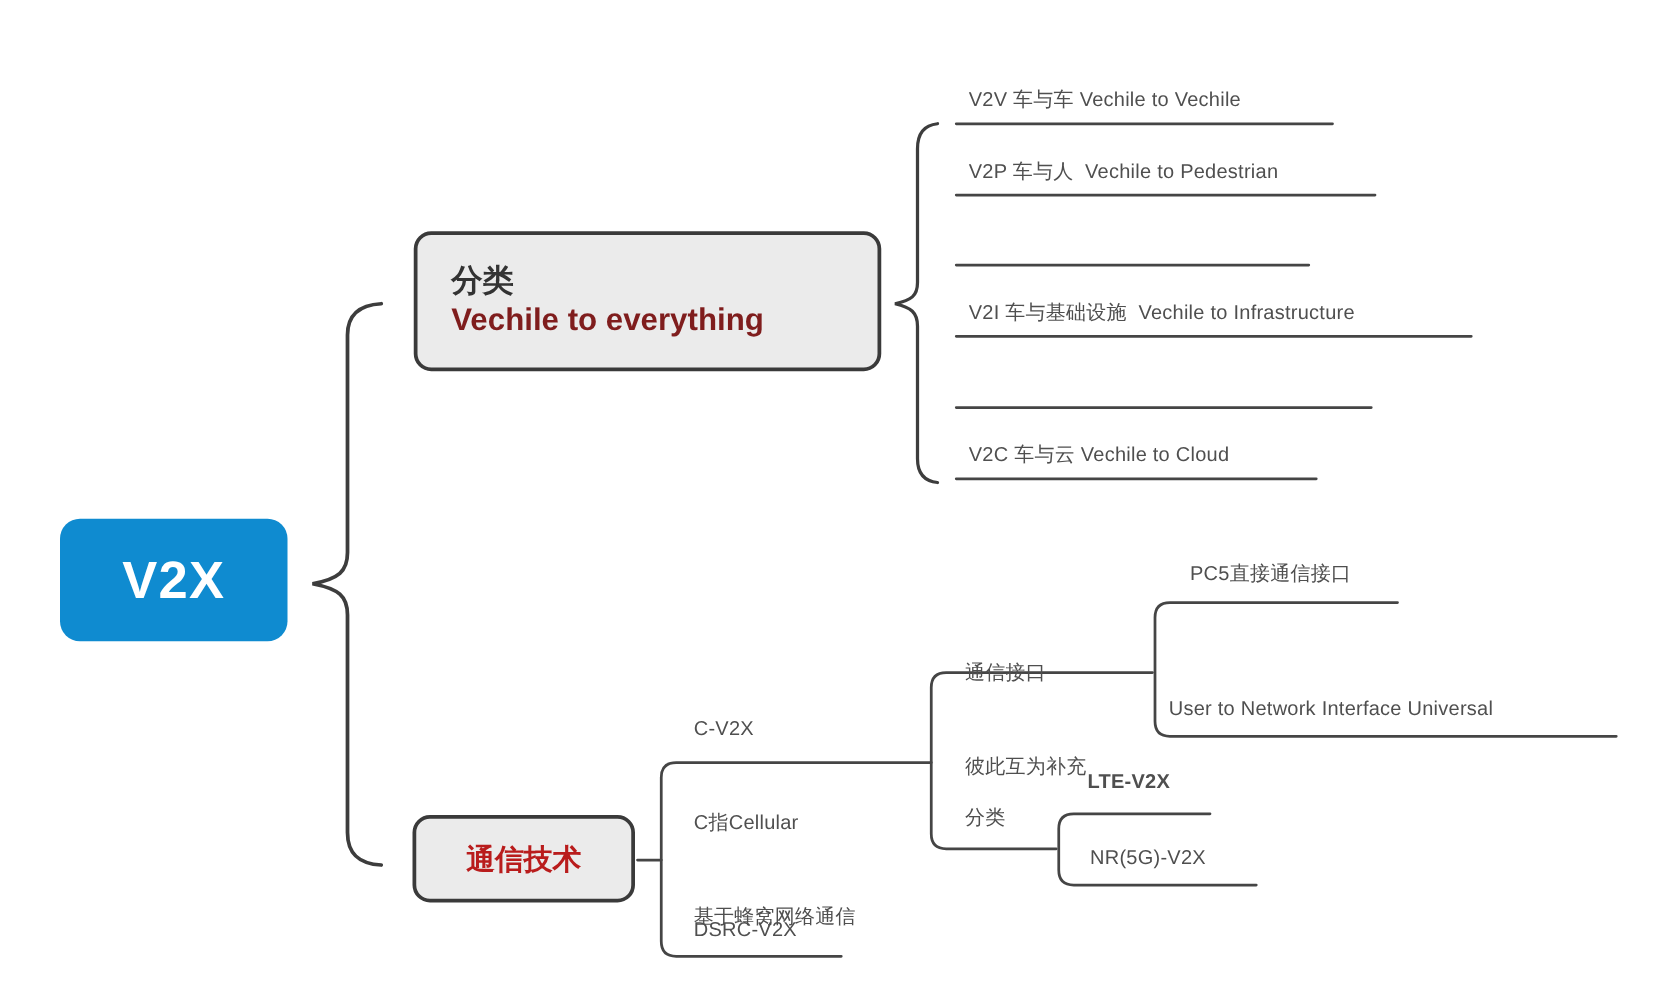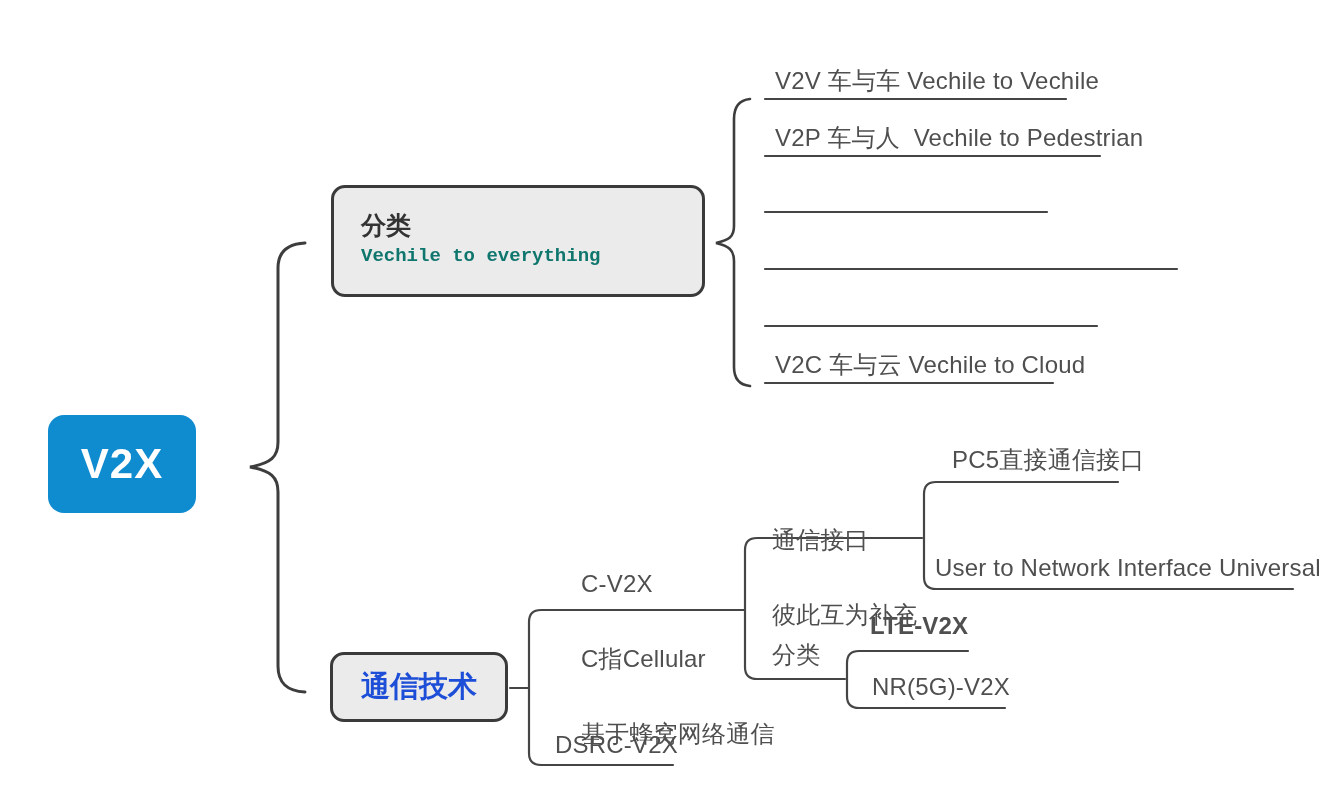--- a/index.html
+++ b/index.html
@@ -24,21 +24,21 @@
     background: #ebebeb;
     border: 3px solid #3a3a3a;
     border-radius: 14px;
     display: flex;
     flex-direction: column;
     justify-content: center;
   }
   .root-box {
     position: absolute;
     left: 48px; top: 415px;
-    width: 148px; height: 98px;
+    width: 182px; height: 98px;
     background: #0f8bd0;
     border-radius: 16px;
     display: flex;
     align-items: center;
     justify-content: center;
   }
   .root-box .root-label {
     color: #ffffff;
     font-size: 42px;
     font-weight: 700;
@@ -46,33 +46,33 @@
   }
   .box-classification {
     left: 331px; top: 185px;
     width: 374px; height: 112px;
     padding-left: 27px;
   }
   .box-classification .line-zh {
     font-size: 25px; font-weight: 700; color: #333333; line-height: 31px;
   }
   .box-classification .line-en {
-    font-size: 19px; font-weight: 600; color: #0f766e; line-height: 31px; font-family: Liberation Mono, monospace;
+    font-size: 25px; font-weight: 600; color: #7f1d1d; line-height: 31px;
   }
   .box-comm {
     left: 330px; top: 652px;
     width: 178px; height: 70px;
     align-items: center;
   }
   .box-comm .comm-label {
-    font-size: 29px; font-weight: 700; color: #1d4ed8;
+    font-size: 23px; font-weight: 700; color: #b91c1c;
   }
   .leaf {
     position: absolute;
-    font-size: 24px;
+    font-size: 16px;
     line-height: 25px;
     color: #4f4f4f;
     white-space: pre;
     letter-spacing: 0.2px;
   }
   .leaf .l { display: block; }
   .uu-node { line-height: 26px; }
 </style>
 </head>
 <body>
@@ -102,35 +102,36 @@
     <span class="root-label">V2X</span>
   </div>
 
   <div class="topic-box box-classification">
     <span class="line-zh">分类</span>
     <span class="line-en">Vechile to everything</span>
   </div>
 
   <div class="leaf" style="left:775px; top:68px;">V2V 车与车 Vechile to Vechile</div>
   <div class="leaf" style="left:775px; top:125px;">V2P 车与人  Vechile to Pedestrian</div>
+  <div class="leaf" style="left:775px; top:238px;">V2I 车与基础设施  Vechile to Infrastructure</div>
   <div class="leaf" style="left:775px; top:352px;text-align:center;">V2C 车与云 Vechile to Cloud</div>
 
   <div class="topic-box box-comm">
     <span class="comm-label">通信技术</span>
   </div>
 
-  <div class="leaf" style="left:555px; top:521px;margin-left:26px;">
+  <div class="leaf" style="left:555px; top:521px;">
     <span class="l">C-V2X</span>
     <span class="l">C指Cellular</span>
     <span class="l">基于蜂窝网络通信</span>
   </div>
 
   <div class="leaf" style="left:555px; top:732px;">DSRC-V2X</div>
 
-  <div class="leaf" style="left:772px; top:477px;">
+  <div class="leaf" style="left:772px; top:477px;font-family:Liberation Mono, monospace;">
     <span class="l">通信接口</span>
     <span class="l">彼此互为补充</span>
   </div>
 
   <div class="leaf" style="left:952px; top:447px;">PC5直接通信接口</div>
 
   <div class="leaf uu-node" style="left:935px; top:503px;">
     <span class="l">User to Network Interface Universal</span>
   </div>
 

